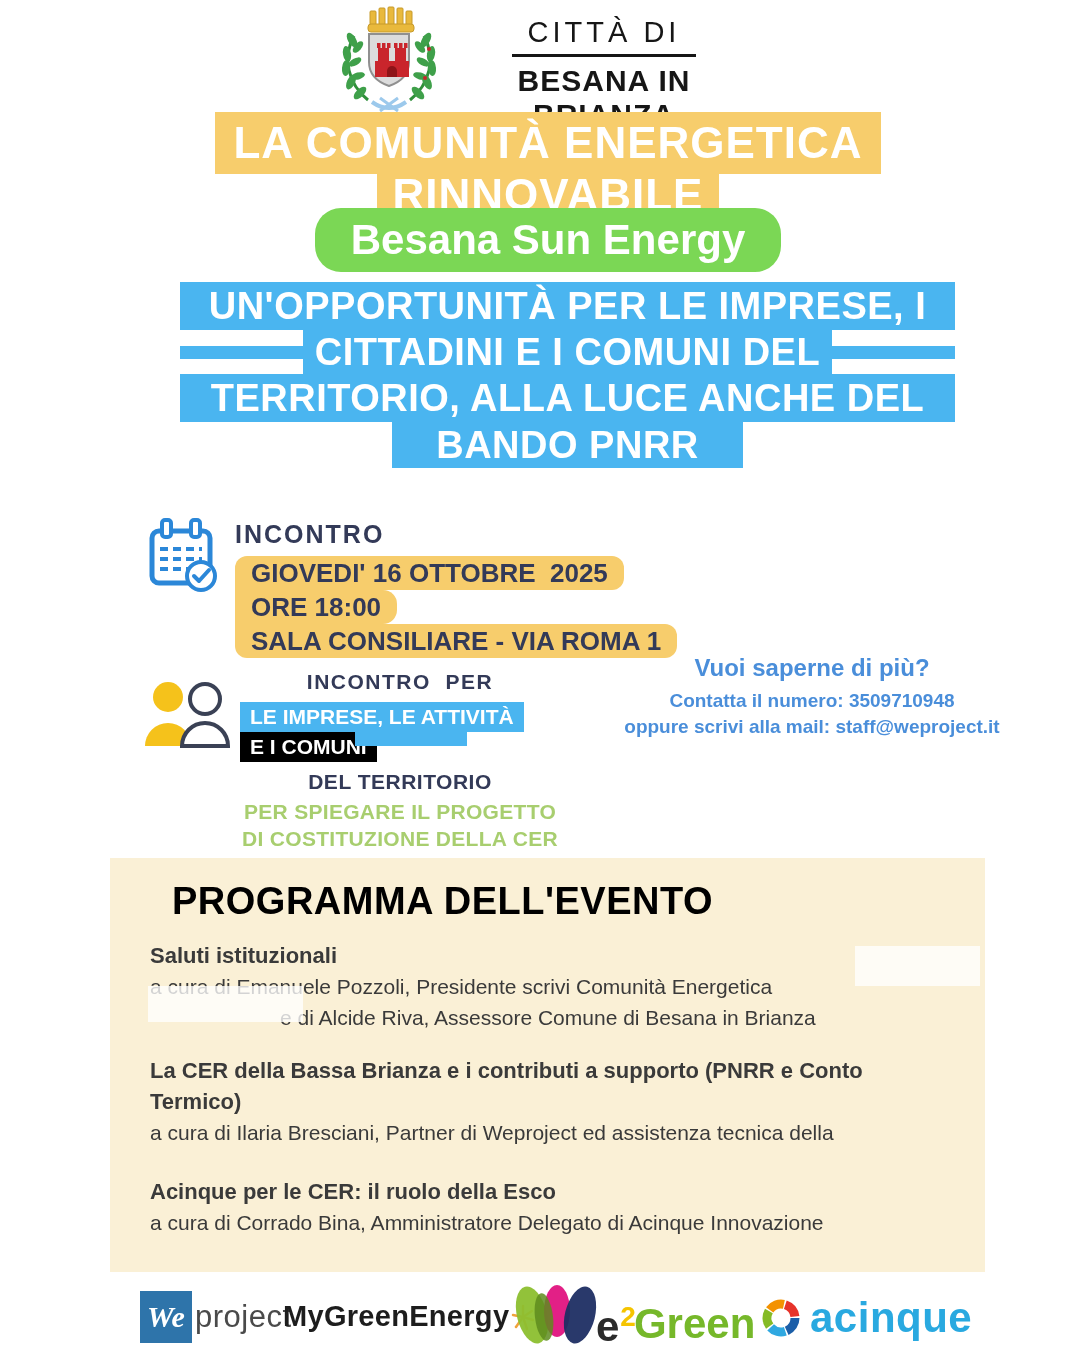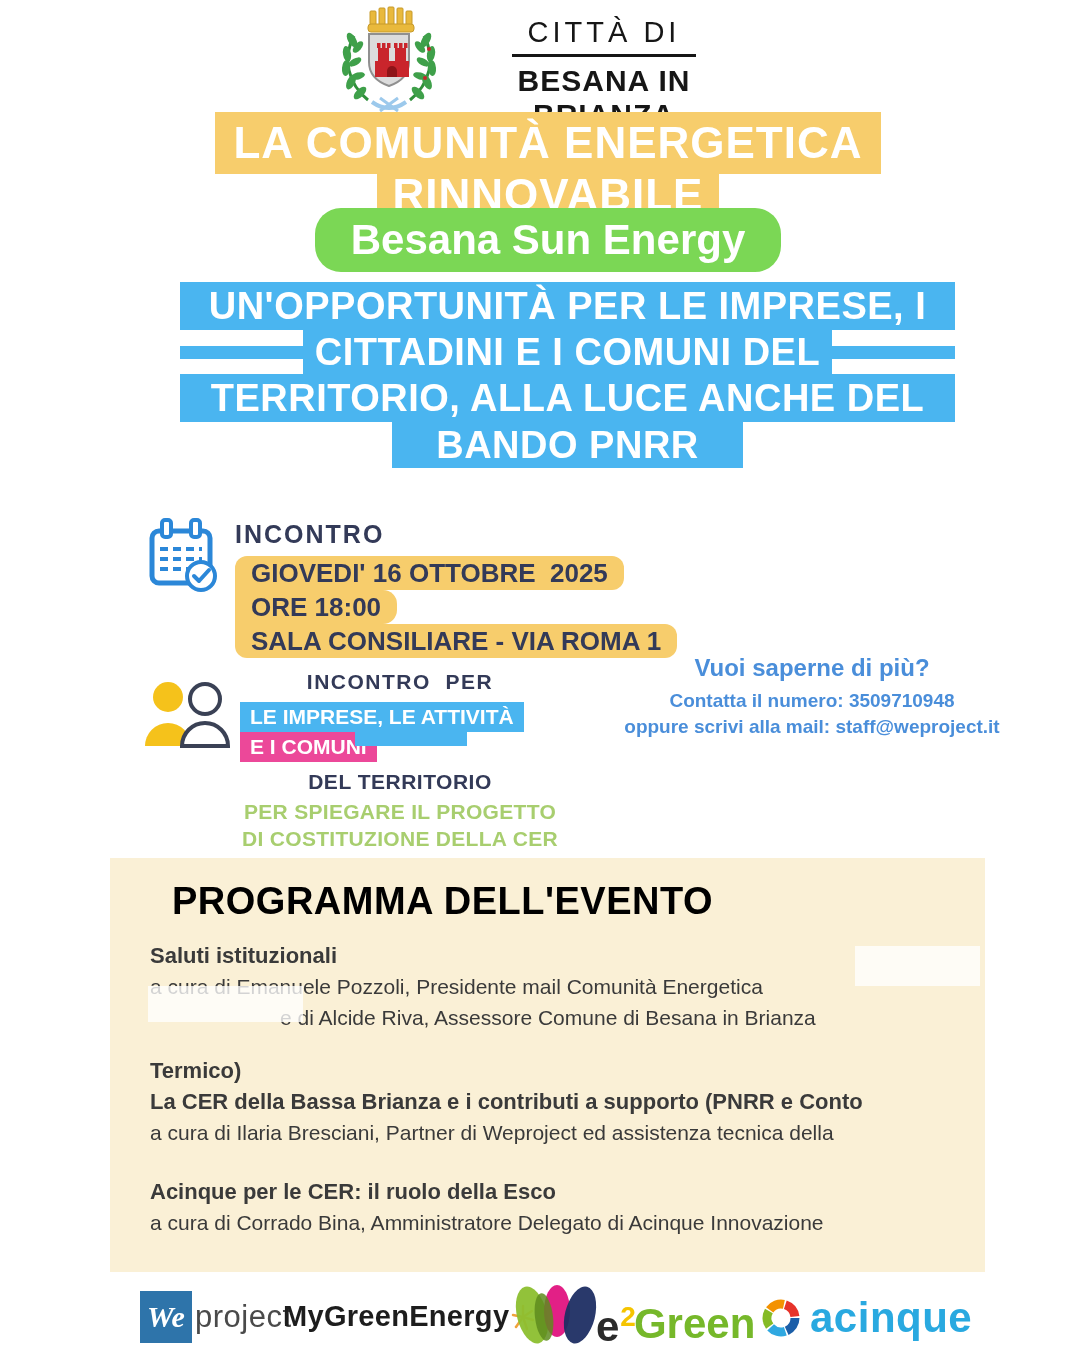--- a/index.html
+++ b/index.html
@@ -46,21 +46,21 @@
   .contact-title{font-size:24px;font-weight:800;margin-bottom:6px;}
   .contact-line{font-size:19px;font-weight:700;line-height:26px;}
 
   
   .people{left:143px;top:678px;}
   .audience{left:240px;top:670px;width:320px;text-align:center;}
   .aud-label{color:#333A58;font-weight:800;font-size:21px;letter-spacing:1.5px;margin-bottom:8px;}
   .aud-hl1{width:fit-content;background:#4AB5F0;color:#fff;font-weight:800;font-size:21px;
            line-height:24px;padding:3px 10px;}
   .aud-hl2-row{position:relative;width:227px;height:30px;}
-  .aud-hl2{position:absolute;left:0;top:0;background:#ec4899;color:#fff;font-weight:800;
+  .aud-hl2{position:absolute;left:0;top:0;background:#000000;color:#fff;font-weight:800;
            font-size:21px;line-height:24px;padding:3px 10px;}
   .aud-strip{position:absolute;left:115px;top:0;width:112px;height:14px;background:#4AB5F0;}
   .territory{color:#333A58;font-weight:800;font-size:21px;margin-top:8px;letter-spacing:0.5px;}
   .purpose{color:#A8CE6F;font-weight:800;font-size:21px;line-height:27px;margin-top:4px;letter-spacing:0.3px;}
 
   
   .program{left:110px;top:858px;width:875px;height:414px;background:#FAF0D6;box-sizing:border-box;
            padding:12px 40px 0 40px;color:#3A3A3A;}
   .prog-title{font-size:38px;font-weight:800;line-height:42px;margin:10px 0 18px 22px;color:#000000;letter-spacing:0.5px;}
   .p-item{margin-top:14px;}
@@ -216,27 +216,27 @@
     <div>DI COSTITUZIONE DELLA CER</div>
     <div>E RACCOGLIERE ADESIONI</div>
   </div>
 </div>
 
 <div class="abs program">
   <div class="prog-title">PROGRAMMA DELL'EVENTO</div>
 
   <div class="p-item">
     <div class="p-title">Saluti istituzionali</div>
-    <div class="p-body">a cura di Emanuele Pozzoli, Presidente mail Comunità Energetica</div>
+    <div class="p-body">a cura di Emanuele Pozzoli, Presidente scrivi Comunità Energetica</div>
     <div class="p-body indented">e di Alcide Riva, Assessore Comune di Besana in Brianza</div>
   </div>
 
   <div class="p-item" style="margin-top:22px;">
+    <div class="p-title pre">La CER della Bassa Brianza  e i contributi a supporto (PNRR e Conto</div>
     <div class="p-title">Termico)</div>
-    <div class="p-title pre">La CER della Bassa Brianza  e i contributi a supporto (PNRR e Conto</div>
     <div class="p-body">a cura di Ilaria Bresciani, Partner di Weproject ed assistenza tecnica della</div>
   </div>
 
   <div class="p-item" style="margin-top:28px;">
     <div class="p-title">Acinque per le CER: il ruolo della Esco</div>
     <div class="p-body pre">a cura di Corrado Bina,  Amministratore Delegato di Acinque Innovazione</div>
   </div>
 
   <div class="patch patch1"></div>
   <div class="patch patch2"></div>

